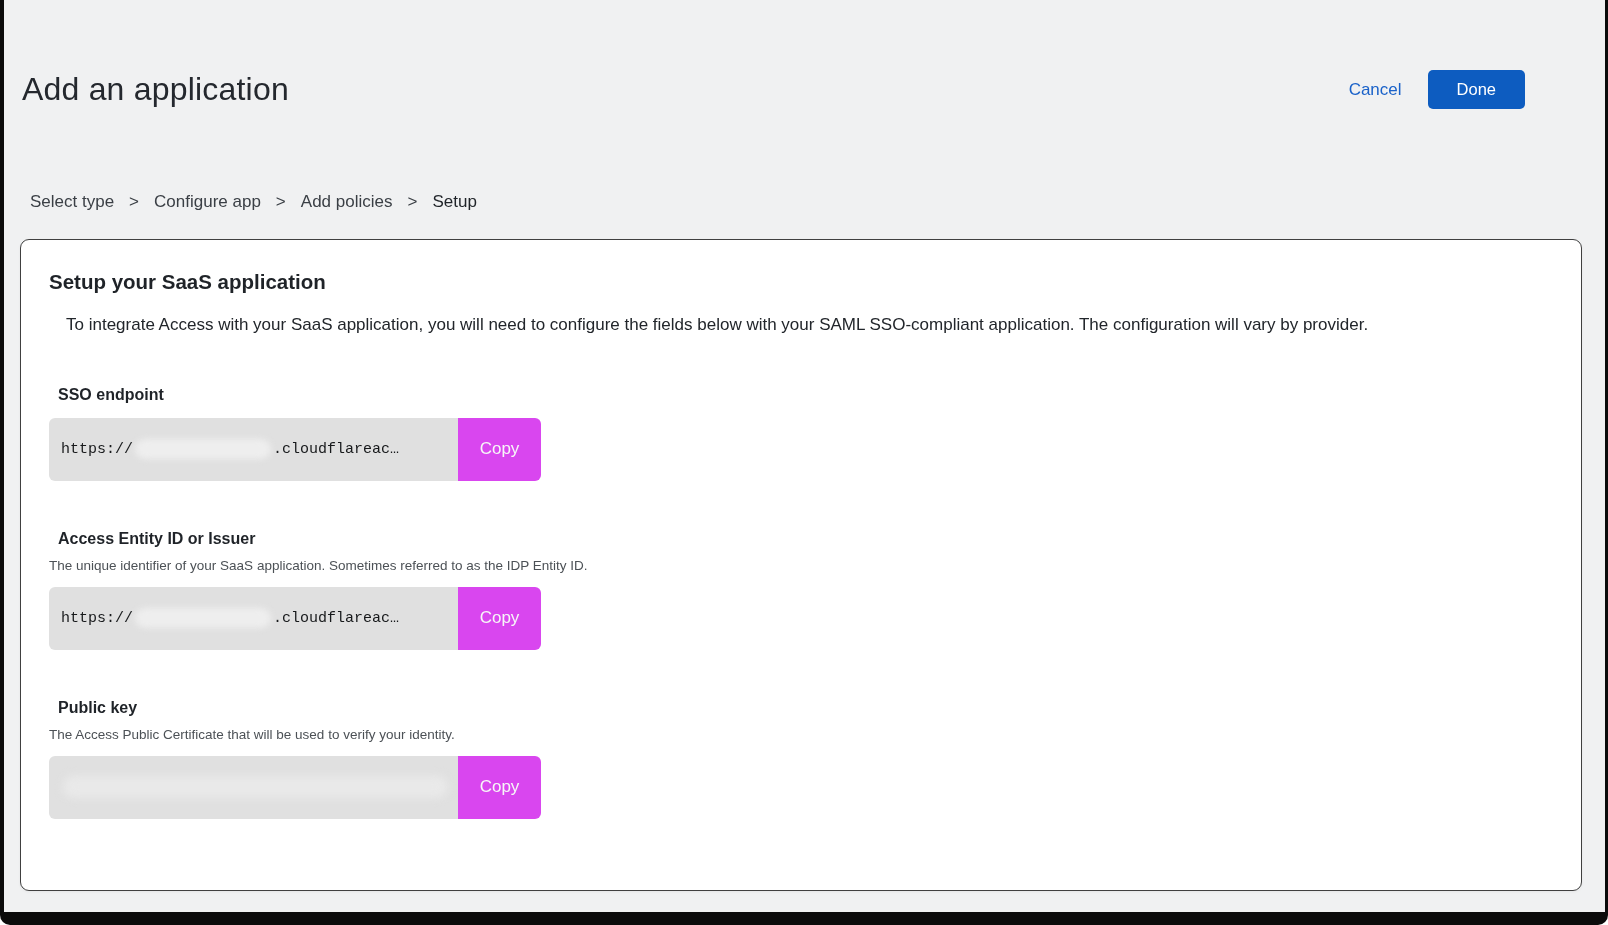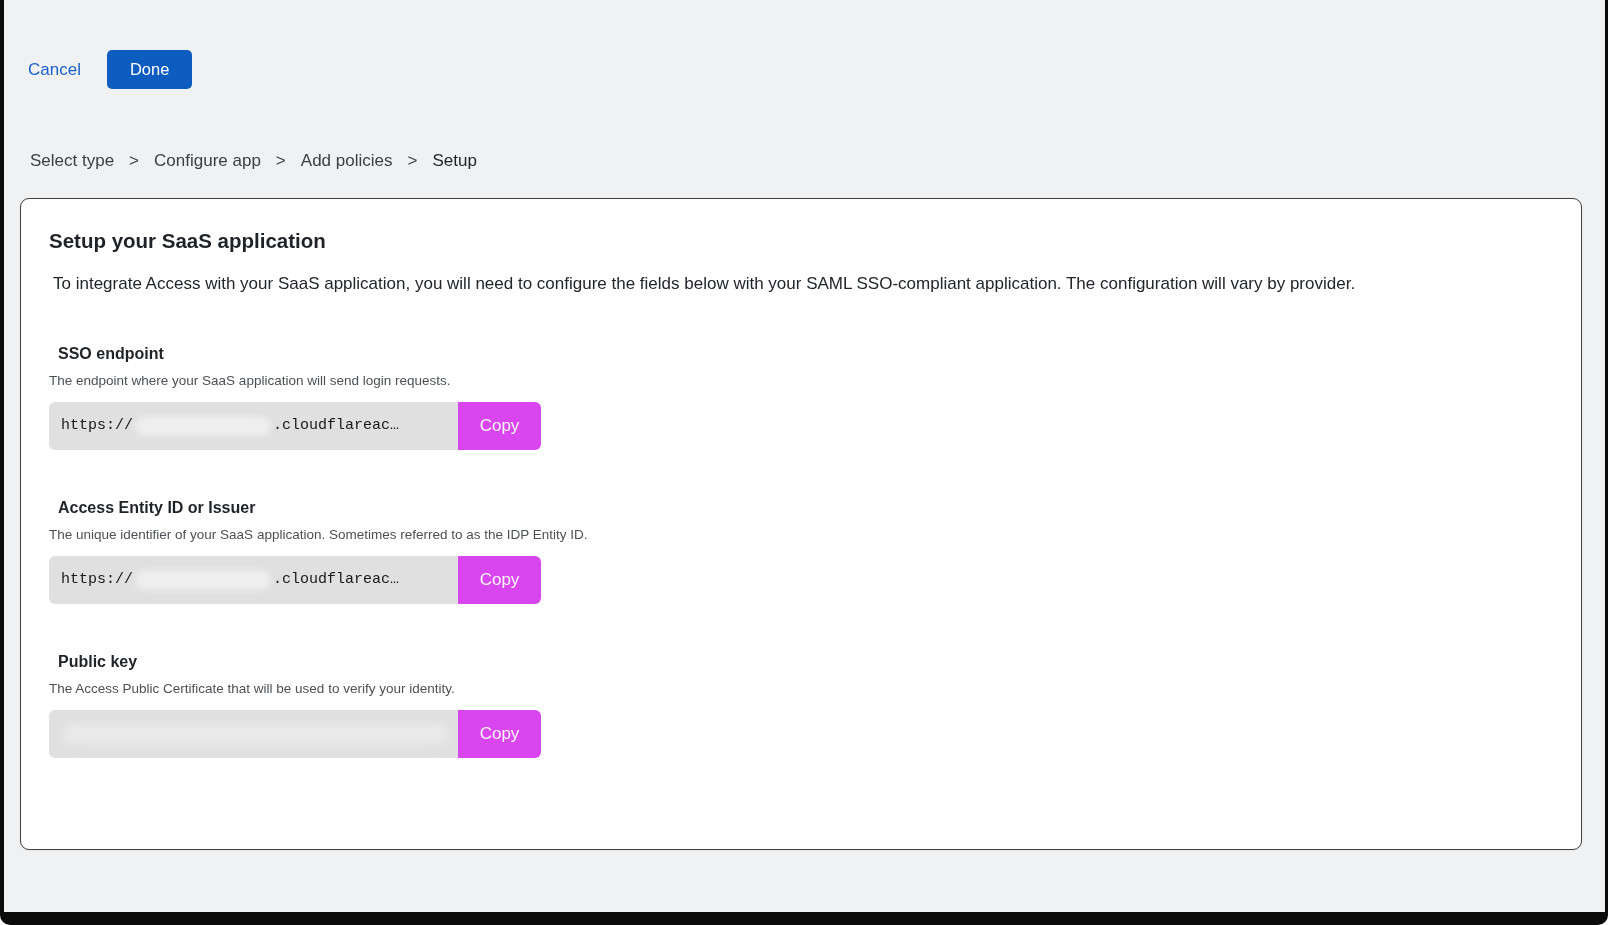--- a/index.html
+++ b/index.html
@@ -25,21 +25,21 @@
   .page-title {
     font-size:32px; font-weight:400; color:#24282e; letter-spacing:0.2px;
   }
   .header-actions { display:flex; align-items:center; gap:20px; }
   .cancel-link {
     color:#1a62c9; font-size:17px; cursor:pointer; background:none; border:none;
     font-family:inherit;
   }
   .done-button {
     background:#0d5cc0; color:#ffffff; font-size:16.5px;
-    border:none; border-radius:5px; padding:10px 23px; cursor:pointer;
+    border:none; border-radius:5px; padding:10px 29px; cursor:pointer;
     font-family:inherit;
   }
 
   
   .breadcrumb {
     margin:62px 0 0 26px;
     font-size:17px; color:#3a3f45;
     display:flex; align-items:center; gap:15px;
   }
   .crumb { cursor:pointer; }
@@ -51,32 +51,32 @@
     margin:27px 23px 0 16px;
     min-height:652px;
     background:#ffffff;
     border:1px solid #404040;
     border-radius:9px;
     box-shadow:0 1px 3px rgba(0,0,0,0.05);
     padding:30px 32px 40px 28px;
   }
   .card-heading { font-size:20.5px; font-weight:700; color:#1f2328; margin:0; }
   .card-intro {
-    margin:19px 0 0 4px; font-size:17px; color:#22262b; line-height:1.4;
+    margin:19px 0 0 17px; font-size:17px; color:#22262b; line-height:1.4;
   }
   .card-note {
     margin:21px 0 0 0; font-size:13.5px; color:#2a2e33;
   }
   .note-link { color:#1a62c9; text-decoration:underline; cursor:pointer; }
 
   .field-group { margin-top:49px; }
   .field-label { font-size:16px; font-weight:700; color:#1f2328; margin:9px; }
   .field-desc  { font-size:13.5px; color:#4c5156; margin:10px 0 0 0; }
 
-  .field-row { display:flex; margin-top:14px; height:48px; width:492px; }
+  .field-row { display:flex; margin-top:14px; height:63px; width:492px; }
   .field-value {
     flex:1; display:flex; align-items:center;
     background:#e0e0e0; border-radius:6px 0 0 6px;
     padding:0 12px; overflow:hidden; white-space:nowrap;
     font-family:"Liberation Mono", monospace;
     font-size:15px; color:#17191b;
   }
   .redacted-blob {
     display:inline-block; height:20px; border-radius:10px;
     background:#eeeeee; filter:blur(3px);
@@ -89,20 +89,21 @@
     background:#d946ef; color:#f7f7f7; font-size:17px; cursor:pointer;
     font-family:inherit;
   }
 </style>
 </head>
 <body>
 
 <div class="frame">
 
   <div class="header">
+    <h1 class="page-title">Add an application</h1>
     <div class="header-actions">
       <button class="cancel-link">Cancel</button>
       <button class="done-button">Done</button>
     </div>
   </div>
 
   <div class="breadcrumb">
     <span class="crumb">Select type</span>
     <span class="crumb-sep">&gt;</span>
     <span class="crumb">Configure app</span>
@@ -111,21 +112,20 @@
     <span class="crumb-sep">&gt;</span>
     <span class="crumb active">Setup</span>
   </div>
 
   <div class="card">
     <h2 class="card-heading">Setup your SaaS application</h2>
     <p class="card-intro">To integrate Access with your SaaS application, you will need to configure the fields below with your SAML SSO-compliant application. The configuration will vary by provider.</p>
 
     <div class="field-group">
       <h3 class="field-label">SSO endpoint</h3>
-      <p class="field-desc">The endpoint where your SaaS application will send login requests.</p>
       <div class="field-row">
         <div class="field-value">
           <span>https://</span>
           <span class="redacted-blob blob-partial"></span>
           <span>.cloudflareac…</span>
         </div>
         <button class="copy-button">Copy</button>
       </div>
     </div>
 

